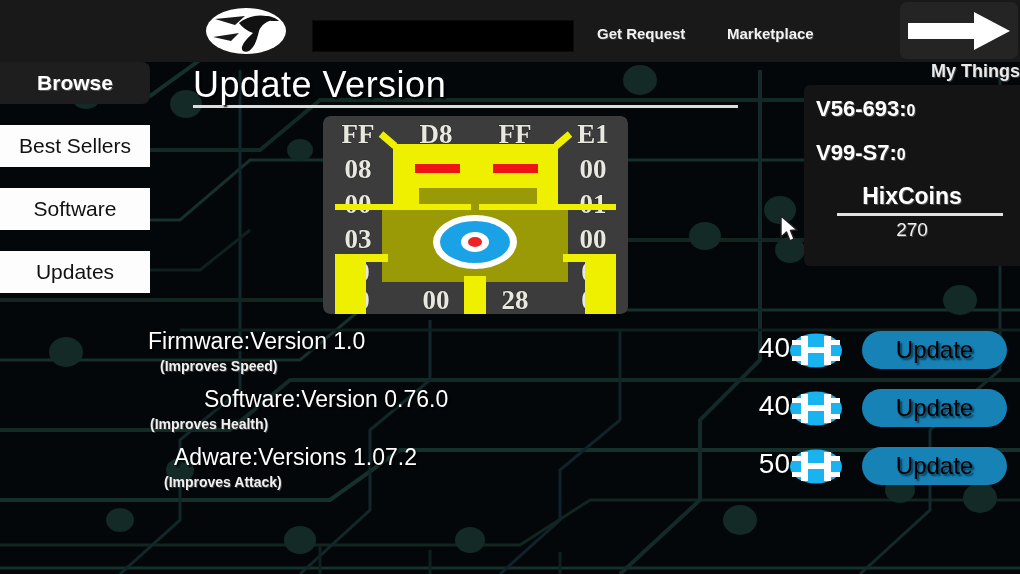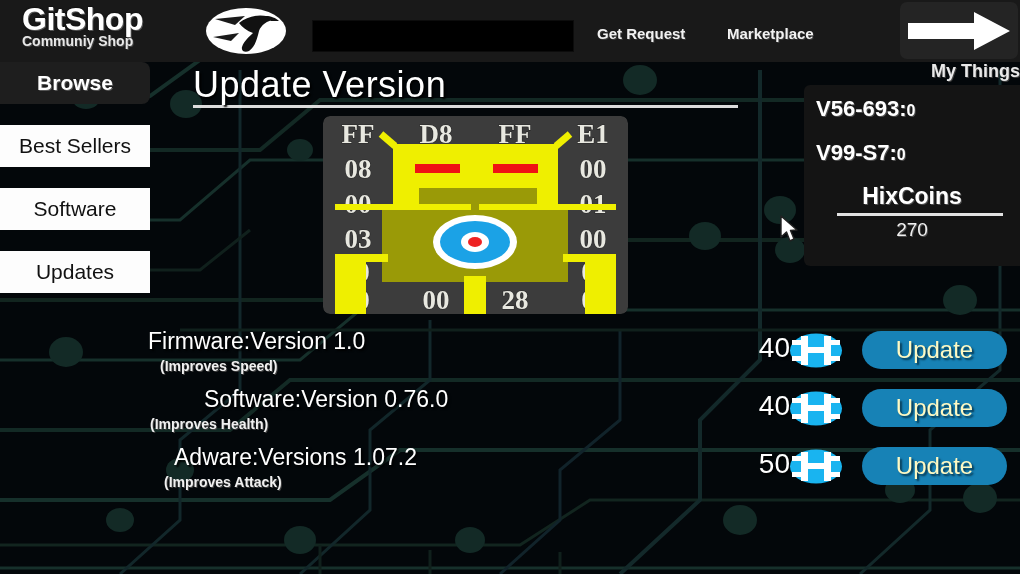--- a/index.html
+++ b/index.html
@@ -258,21 +258,21 @@
     width: 54px; height: 35px;
   }
 
   .update-button {
     position: absolute;
     left: 862px; top: 3px;
     width: 145px; height: 38px;
     background: #1782b6;
     border-radius: 19px;
     border: none;
-    color: #fef9c3;
+    color: #000000;
     font-size: 24px;
     font-family: "Liberation Sans", sans-serif;
     text-shadow: 2px 2px 2px #06354d;
     cursor: pointer;
     padding: 0;
   }
 
   
   #cursor {
     position: absolute;
@@ -332,24 +332,20 @@
         <path d="M430 574 L430 550"></path>
         <path d="M560 574 L560 552"></path>
         <path d="M180 330 L1020 330"></path>
         <path d="M0 270 L200 270 L250 230"></path>
       </g>
     </svg>
   </div>
 
   <div id="topbar">
 
-    <div id="logo-block">
-      <div id="logo-title">GitShop</div>
-      <div id="logo-sub">Communiy Shop</div>
-    </div>
 
     <div id="logo-mark">
       <svg width="82" height="48" viewBox="0 0 82 48" xmlns="http://www.w3.org/2000/svg">
         <ellipse cx="41" cy="24" rx="40" ry="23" fill="#ffffff"></ellipse>
         <path d="M10 12 L40 9 L30 18 Z" fill="#1a1a1a"></path>
         <path d="M8 30 L34 26 L26 34 Z" fill="#1a1a1a"></path>
         <path d="M34 16 C44 8 58 6 70 12 C62 14 56 18 54 24 C52 32 50 40 44 44 C40 46 36 44 37 40 C39 34 44 30 48 26 C42 24 37 20 34 16 Z" fill="#111111"></path>
         <path d="M60 9 C66 9 71 11 74 14 L66 14 Z" fill="#111111"></path>
       </svg>
     </div>

